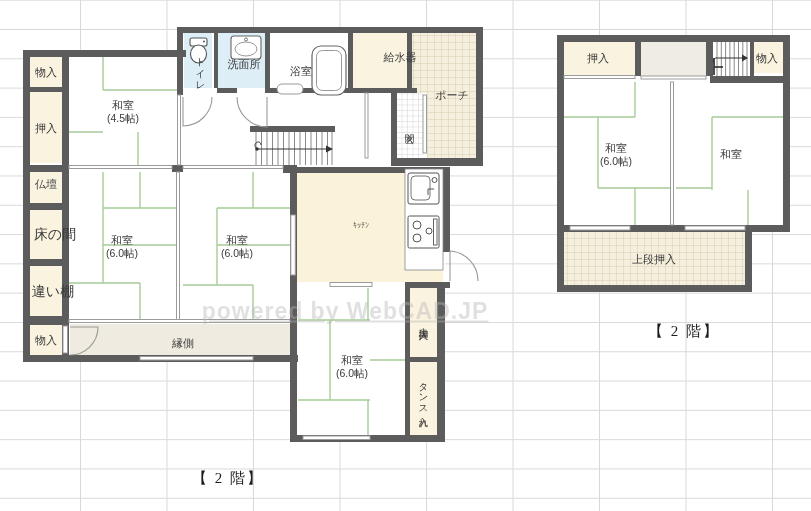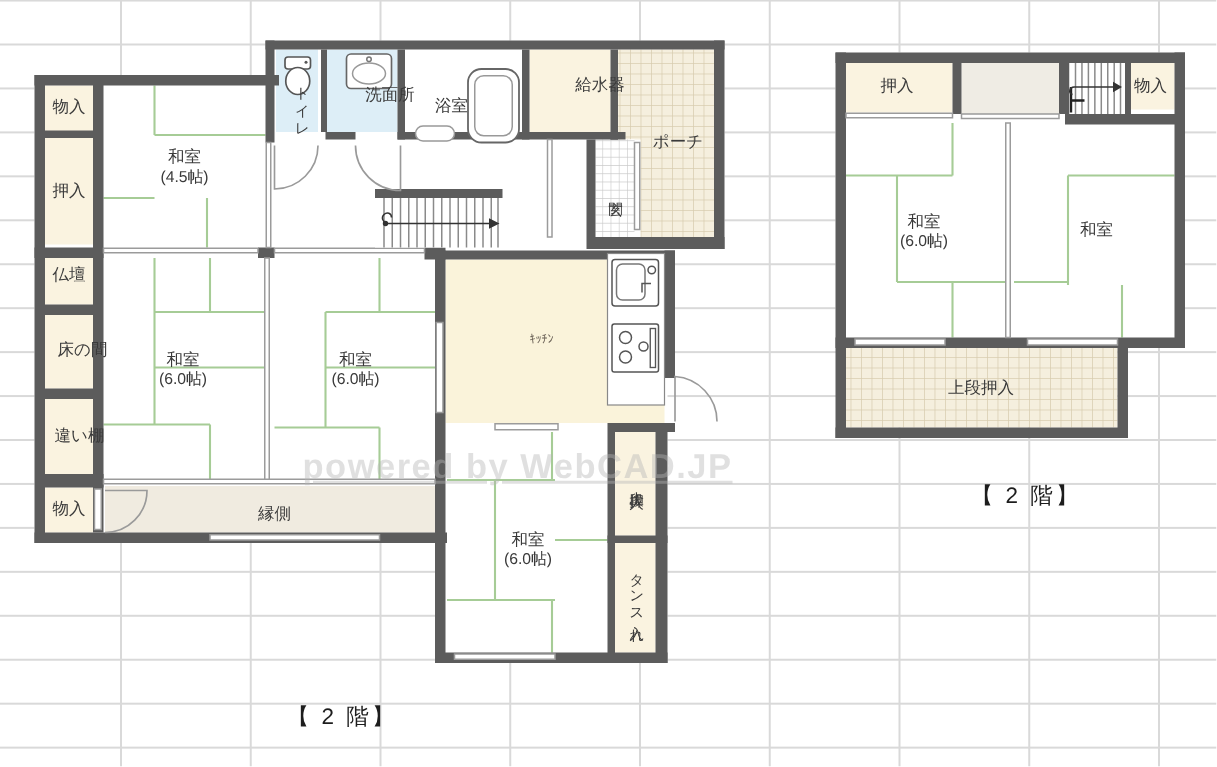--- a/index.html
+++ b/index.html
@@ -12,29 +12,29 @@
     background-size:86.5px 100%,100% 29.3px;
     background-position:-6.5px 0,0 -0.3px;
     font-family:"Liberation Sans",sans-serif;
   }
   #plan-svg{position:absolute;left:0;top:0;}
   .lbl{
     position:absolute;transform:translate(-50%,-50%);
     font-size:11px;color:#3a3a3a;white-space:nowrap;line-height:1.15;
     text-align:center;
   }
-  .lbl.small{font-size:11px;padding-left:20px;}
+  .lbl.small{font-size:14px;padding-left:20px;}
   .lbl.tiny{font-size:8px;color:#6b6257;font-family:Liberation Serif, serif;}
   .lbl.vert{writing-mode:vertical-rl;text-orientation:upright;font-size:9.5px;letter-spacing:1px;}
   .room2{position:absolute;transform:translate(-50%,-50%);text-align:center;color:#3a3a3a;}
   .room2 .rname{font-size:11px;line-height:1.2;}
   .room2 .rsize{font-size:10.5px;line-height:1.2;}
   .title{
     position:absolute;transform:translate(-50%,-50%);
-    font-family:Liberation Sans, sans-serif;font-size:15px;color:#1d1d1d;letter-spacing:2px;
+    font-family:Liberation Serif, serif;font-size:15px;color:#1d1d1d;letter-spacing:2px;
   }
   .wm1{
     position:absolute;transform:translate(-50%,-50%);
     font-size:37px;font-weight:bold;letter-spacing:5px;
     color:rgba(172,172,172,0.34);white-space:nowrap;
   }
   .wm2{
     position:absolute;transform:translate(-50%,-50%);
     font-size:23px;font-weight:bold;letter-spacing:1px;
     color:rgba(182,182,182,0.42);white-space:nowrap;text-decoration:underline;
@@ -233,21 +233,21 @@
 <div class="lbl small" style="left:45px;top:234px">床の間</div>
 <div class="lbl small" style="left:43px;top:291px">違い棚</div>
 <div class="lbl" style="left:46px;top:340px">物入</div>
 
 <div class="room2" style="left:123px;top:112px">
   <div class="rname">和室</div>
   <div class="rsize">(4.5帖)</div>
 </div>
 
 <div class="lbl vert" style="left:200px;top:69px">トイレ</div>
-<div class="lbl" style="left:260px;top:64px">洗面所</div>
+<div class="lbl" style="left:244px;top:64px">洗面所</div>
 <div class="lbl" style="left:301px;top:71px">浴室</div>
 <div class="lbl" style="left:400px;top:57px">給水器</div>
 <div class="lbl" style="left:452px;top:95px">ポーチ</div>
 <div class="lbl vert" style="left:409px;top:127px">玄関</div>
 
 <div class="room2" style="left:122px;top:247px">
   <div class="rname">和室</div>
   <div class="rsize">(6.0帖)</div>
 </div>
 <div class="room2" style="left:237px;top:247px">

